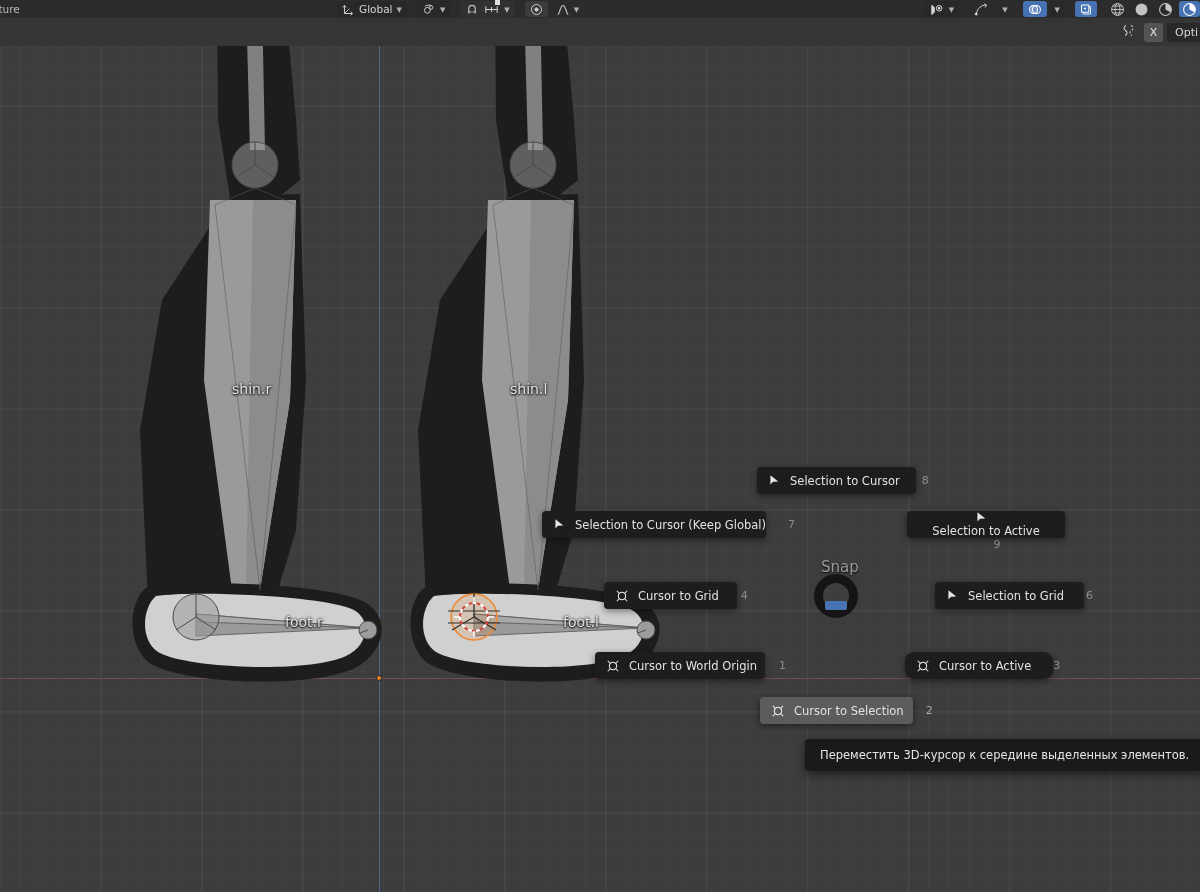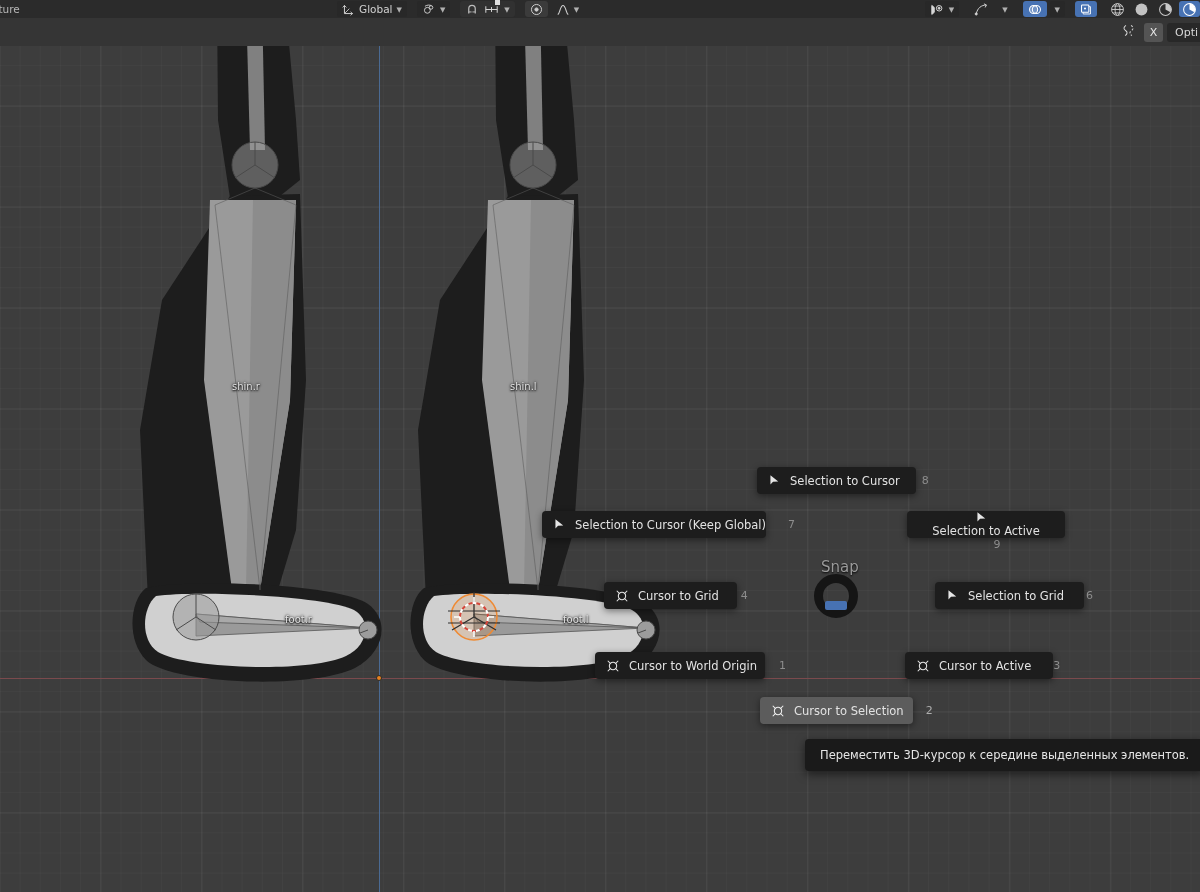--- a/index.html
+++ b/index.html
@@ -36,21 +36,21 @@
     background: #4a6a93;
   }
   .origin-dot {
     position: absolute; width: 6px; height: 6px; border-radius: 50%;
     background: #e8821e; border: 1px solid #2a2a2a;
   }
 
   .bone-label {
     position: absolute;
     color: #e3e3e3;
-    font-size: 10px;
+    font-size: 14px;
     text-shadow: 0 0 3px #000, 0 1px 2px #000;
     white-space: nowrap;
     pointer-events: none;
   }
 
   
   #header {
     position: absolute; left: 0; top: 0; width: 1200px; height: 18px;
     background: #2b2b2b;
     display: flex; align-items: center;
@@ -453,21 +453,21 @@
       <span class="pi-icon">
         <svg width="14" height="14" viewBox="0 0 16 16" fill="none" stroke="#e6e6e6" stroke-width="1.2">
           <circle cx="8" cy="8" r="4.2"></circle>
           <path d="M2 2 L5.2 5.2 M14 2 L10.8 5.2 M2 14 L5.2 10.8 M14 14 L10.8 10.8"></path>
         </svg>
       </span>
       <span class="pi-label">Cursor to World Origin</span>
       <span class="pi-key">1</span>
     </div>
 
-    <div class="pie-item" style="left:905px; top:652px; width:148px;">
+    <div class="pie-item" style="left:905px; top:652px; width:148px;border-radius:9px;">
       <span class="pi-icon">
         <svg width="14" height="14" viewBox="0 0 16 16" fill="none" stroke="#e6e6e6" stroke-width="1.2">
           <circle cx="8" cy="8" r="4.2"></circle>
           <path d="M2 2 L5.2 5.2 M14 2 L10.8 5.2 M2 14 L5.2 10.8 M14 14 L10.8 10.8"></path>
         </svg>
       </span>
       <span class="pi-label">Cursor to Active</span>
       <span class="pi-key">3</span>
     </div>
 

